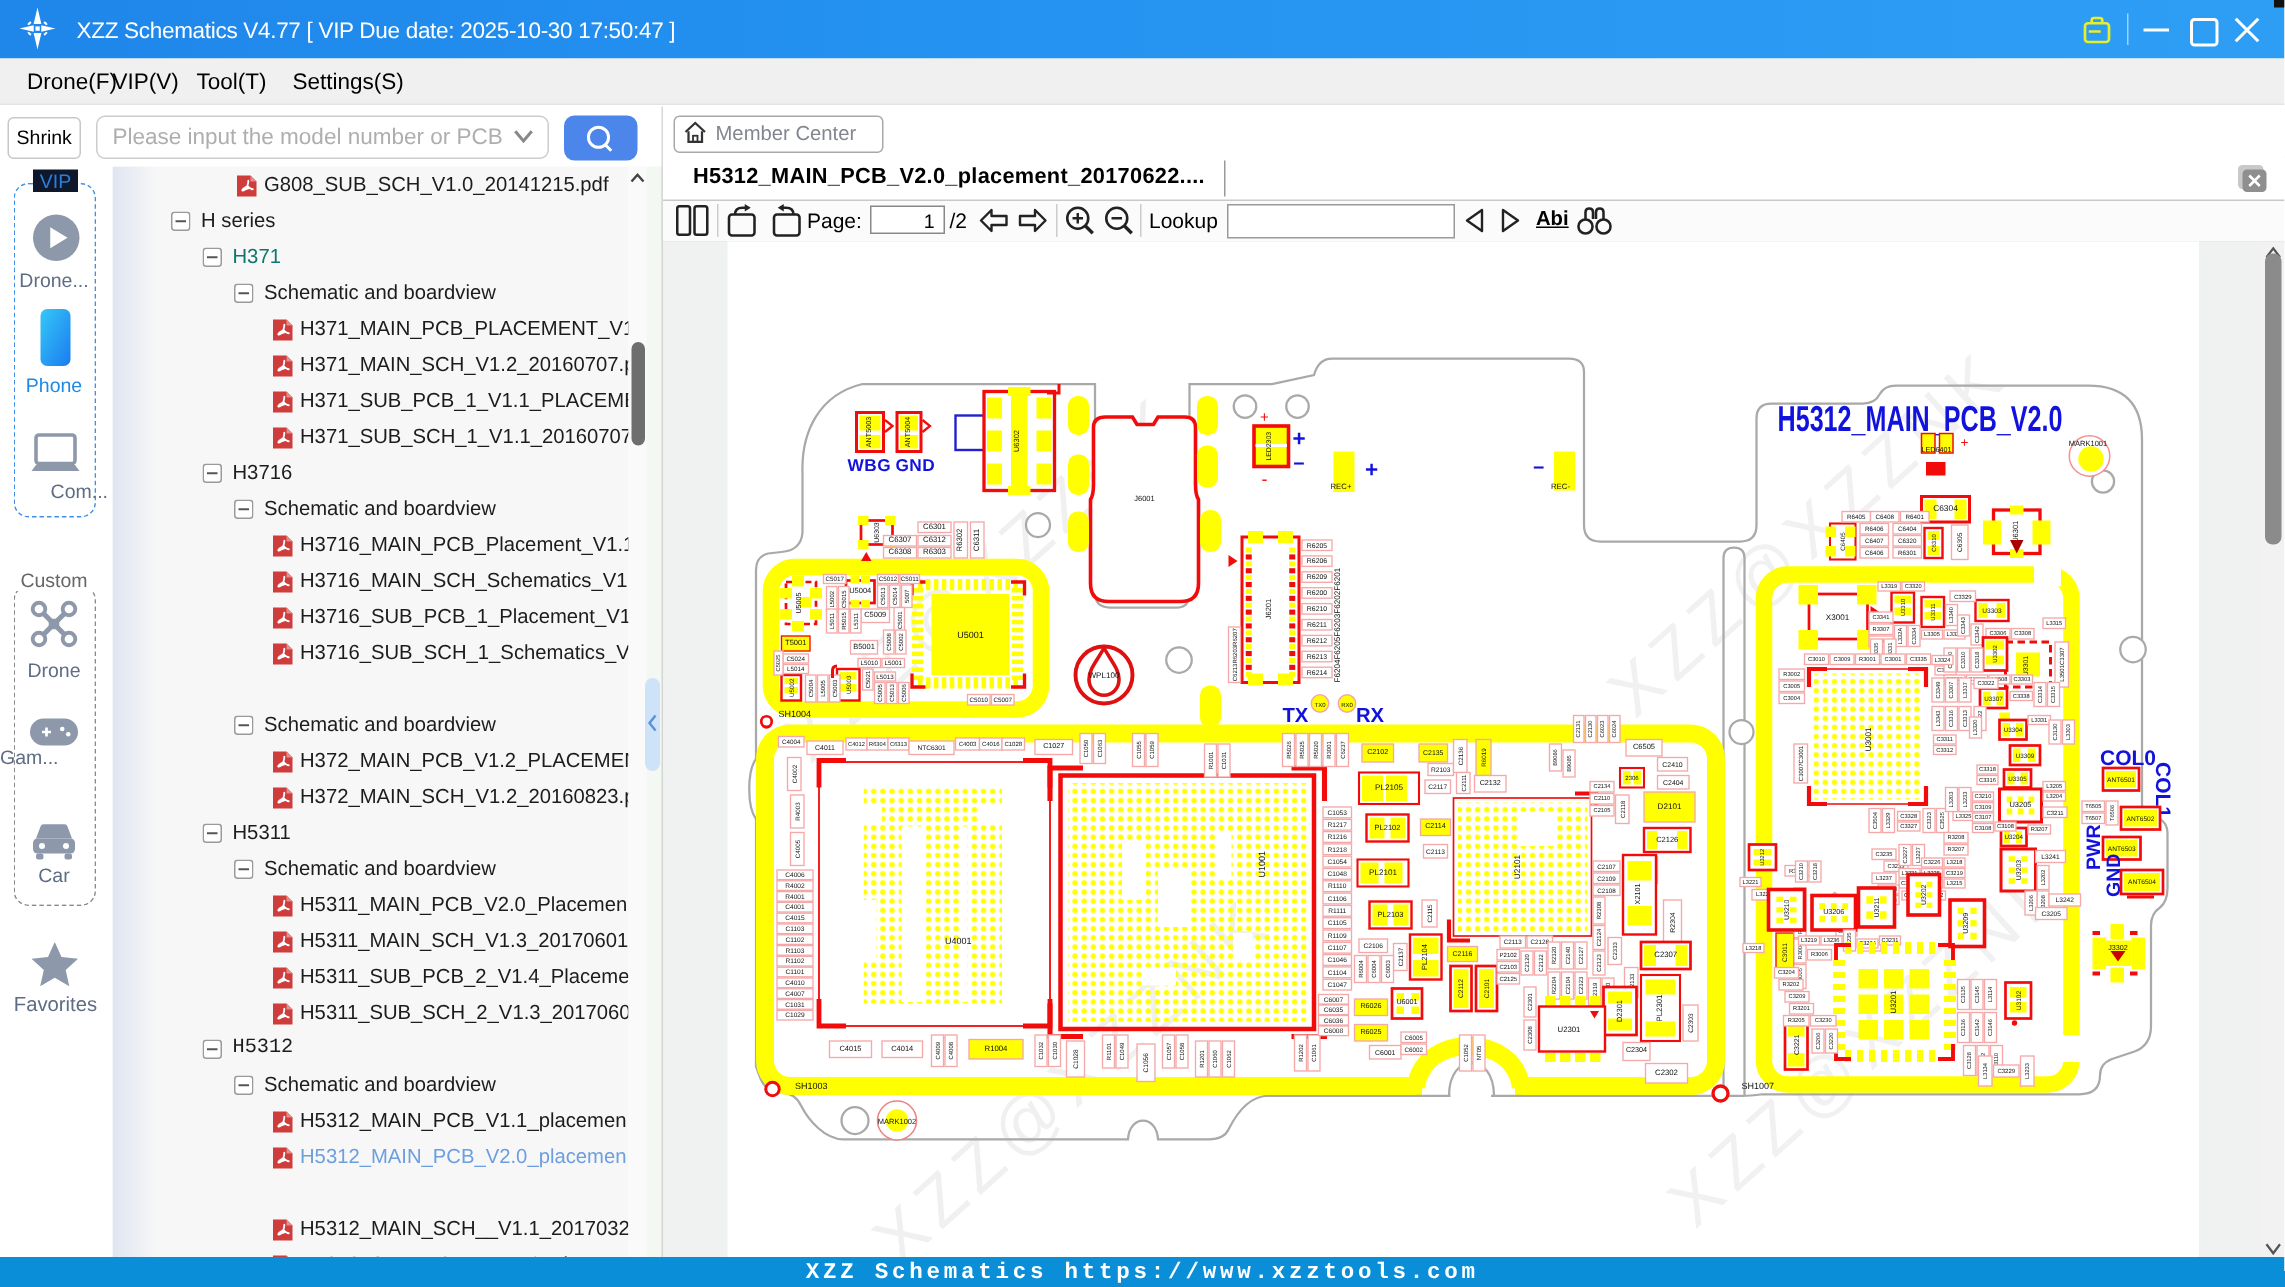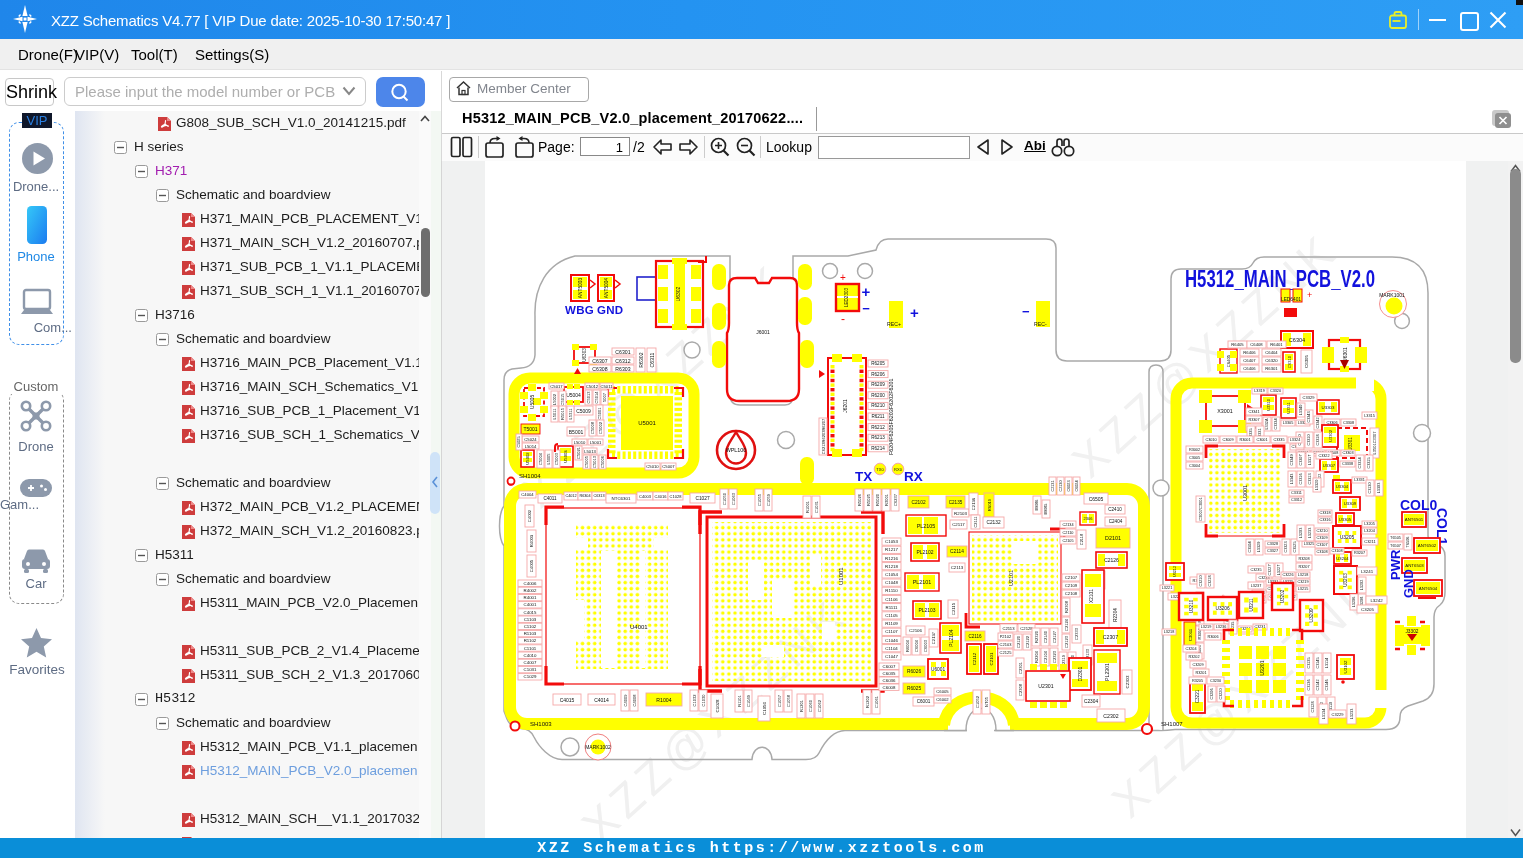--- a/index.html
+++ b/index.html
@@ -48,21 +48,21 @@
 <div class="abs" style="left:18px;top:46px;font-size:15px;color:#000;">Drone(F)</div>
 
 <div class="abs" style="left:75px;top:46px;font-size:15px;color:#000;">VIP(V)</div>
 
 <div class="abs" style="left:131px;top:46px;font-size:15px;color:#000;">Tool(T)</div>
 
 <div class="abs" style="left:195px;top:46px;font-size:15px;color:#000;">Settings(S)</div>
 
 <div class="abs" style="left:0;top:70px;width:441px;height:41px;background:#fff;"></div>
 
-<div class="abs" style="left:5px;top:78px;width:47px;height:26px;border:1px solid #c8c8c8;border-radius:4px;background:#fff;font-size:18px;color:#000;text-align:center;line-height:26px;">Shrink</div>
+<div class="abs" style="left:5px;top:78px;width:47px;height:26px;border:1px solid #c8c8c8;border-radius:4px;background:#fff;font-size:13px;color:#000;text-align:center;line-height:26px;">Shrink</div>
 
 <div class="abs" style="left:64px;top:77px;width:300px;height:27px;border:1px solid #ccc;border-radius:6px;background:#fff;"></div>
 
 <div class="abs" style="left:75px;top:83px;font-size:15px;color:#aeaeae;">Please input the model number or PCB</div>
 
 <svg class="abs" style="left:342px;top:86px;" width="14" height="10" viewBox="0 0 14 10">
     <path d="M1.5 1.5 L7 8 L12.5 1.5" fill="none" stroke="#888" stroke-width="2"></path>
   </svg>
 
 <div class="abs" style="left:376px;top:77px;width:49px;height:30px;background:#4d86ea;border-radius:7px;"></div>
@@ -165,21 +165,21 @@
         <line x1="3" y1="6.5" x2="10" y2="6.5" stroke="#555" stroke-width="1.4"></line>
       </svg>
       <div class="abs" style="left:59px;top:3px;font-size:13.5px;color:#1c1c1c;white-space:nowrap;">H series</div>
     </div>
 
 <div class="abs" style="left:0;top:49px;width:344px;height:24px;">
       <svg style="position:absolute;left:60px;top:5px;" width="13" height="13" viewBox="0 0 13 13">
         <rect x="0.5" y="0.5" width="12" height="12" rx="2" fill="#fff" stroke="#9a9a9a"></rect>
         <line x1="3" y1="6.5" x2="10" y2="6.5" stroke="#555" stroke-width="1.4"></line>
       </svg>
-      <div class="abs" style="left:80px;top:3px;font-size:13.5px;color:#a21caf;white-space:nowrap;">H371</div>
+      <div class="abs" style="left:80px;top:3px;font-size:13.5px;color:#0f766e;white-space:nowrap;">H371</div>
     </div>
 
 <div class="abs" style="left:0;top:73px;width:344px;height:24px;">
       <svg style="position:absolute;left:81px;top:5px;" width="13" height="13" viewBox="0 0 13 13">
         <rect x="0.5" y="0.5" width="12" height="12" rx="2" fill="#fff" stroke="#9a9a9a"></rect>
         <line x1="3" y1="6.5" x2="10" y2="6.5" stroke="#555" stroke-width="1.4"></line>
       </svg>
       <div class="abs" style="left:101px;top:3px;font-size:13.5px;color:#1c1c1c;white-space:nowrap;">Schematic and boardview</div>
     </div>
 
@@ -316,20 +316,28 @@
 
 <div class="abs" style="left:0;top:481px;width:344px;height:24px;">
       <svg style="position:absolute;left:106px;top:4px;" width="15" height="16" viewBox="0 0 15 16">
         <path d="M1 1 H10 L14 5 V15 H1 Z" fill="#ce3c3c"></path>
         <path d="M10 1 L14 5 H10 Z" fill="#e88"></path>
         <path d="M4.2 11.5 Q3.4 11 4.4 9.8 Q5.6 8.6 7.3 7.9 Q8 6 7.9 4.9 Q7.8 3.8 8.6 3.9 Q9.5 4 9 6 L8.6 7.6 Q9.6 9.2 10.9 9.3 Q12.6 9.5 12 10.5 Q11.4 11.4 9.5 10 Q8 10.2 6.8 10.8 Q5 12 4.2 11.5" fill="#fff"></path>
       </svg>
       <div class="abs" style="left:125px;top:3px;font-size:13.5px;color:#1c1c1c;white-space:nowrap;">H5311_MAIN_PCB_V2.0_Placemen</div>
     </div>
 
+<div class="abs" style="left:0;top:505px;width:344px;height:24px;">
+      <svg style="position:absolute;left:106px;top:4px;" width="15" height="16" viewBox="0 0 15 16">
+        <path d="M1 1 H10 L14 5 V15 H1 Z" fill="#ce3c3c"></path>
+        <path d="M10 1 L14 5 H10 Z" fill="#e88"></path>
+        <path d="M4.2 11.5 Q3.4 11 4.4 9.8 Q5.6 8.6 7.3 7.9 Q8 6 7.9 4.9 Q7.8 3.8 8.6 3.9 Q9.5 4 9 6 L8.6 7.6 Q9.6 9.2 10.9 9.3 Q12.6 9.5 12 10.5 Q11.4 11.4 9.5 10 Q8 10.2 6.8 10.8 Q5 12 4.2 11.5" fill="#fff"></path>
+      </svg>
+      <div class="abs" style="left:125px;top:3px;font-size:13.5px;color:#1c1c1c;white-space:nowrap;">H5311_MAIN_SCH_V1.3_20170601</div>
+    </div>
 
 <div class="abs" style="left:0;top:529px;width:344px;height:24px;">
       <svg style="position:absolute;left:106px;top:4px;" width="15" height="16" viewBox="0 0 15 16">
         <path d="M1 1 H10 L14 5 V15 H1 Z" fill="#ce3c3c"></path>
         <path d="M10 1 L14 5 H10 Z" fill="#e88"></path>
         <path d="M4.2 11.5 Q3.4 11 4.4 9.8 Q5.6 8.6 7.3 7.9 Q8 6 7.9 4.9 Q7.8 3.8 8.6 3.9 Q9.5 4 9 6 L8.6 7.6 Q9.6 9.2 10.9 9.3 Q12.6 9.5 12 10.5 Q11.4 11.4 9.5 10 Q8 10.2 6.8 10.8 Q5 12 4.2 11.5" fill="#fff"></path>
       </svg>
       <div class="abs" style="left:125px;top:3px;font-size:13.5px;color:#1c1c1c;white-space:nowrap;">H5311_SUB_PCB_2_V1.4_Placemen</div>
     </div>
 

